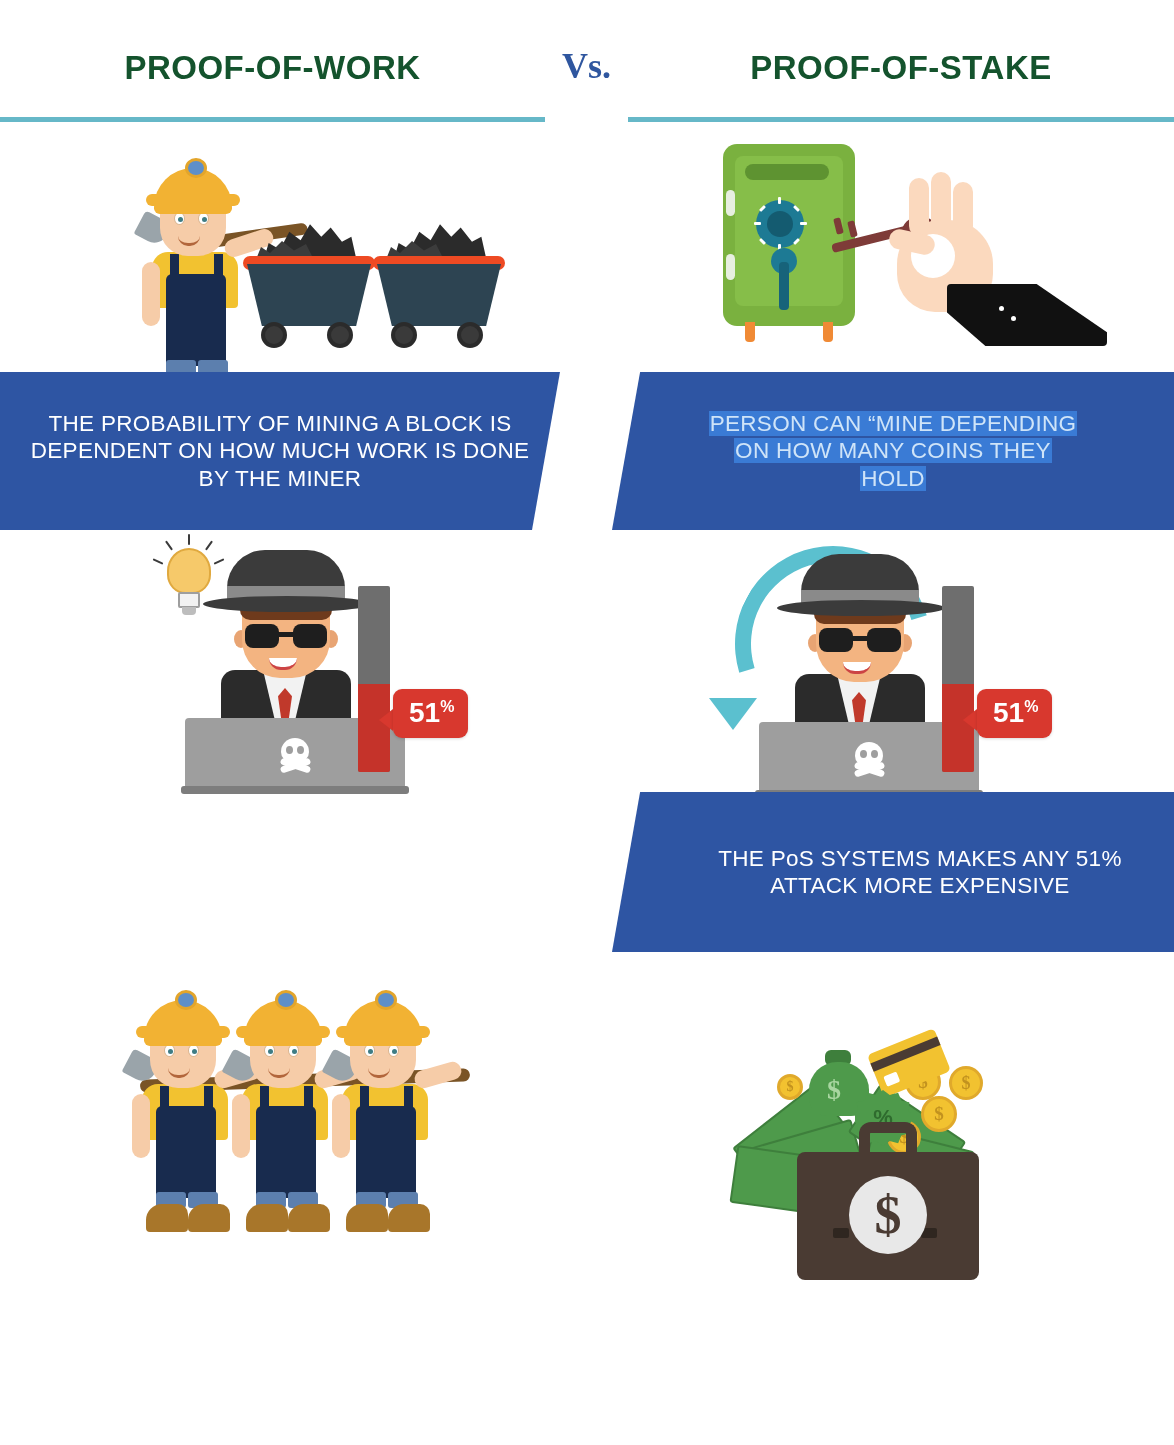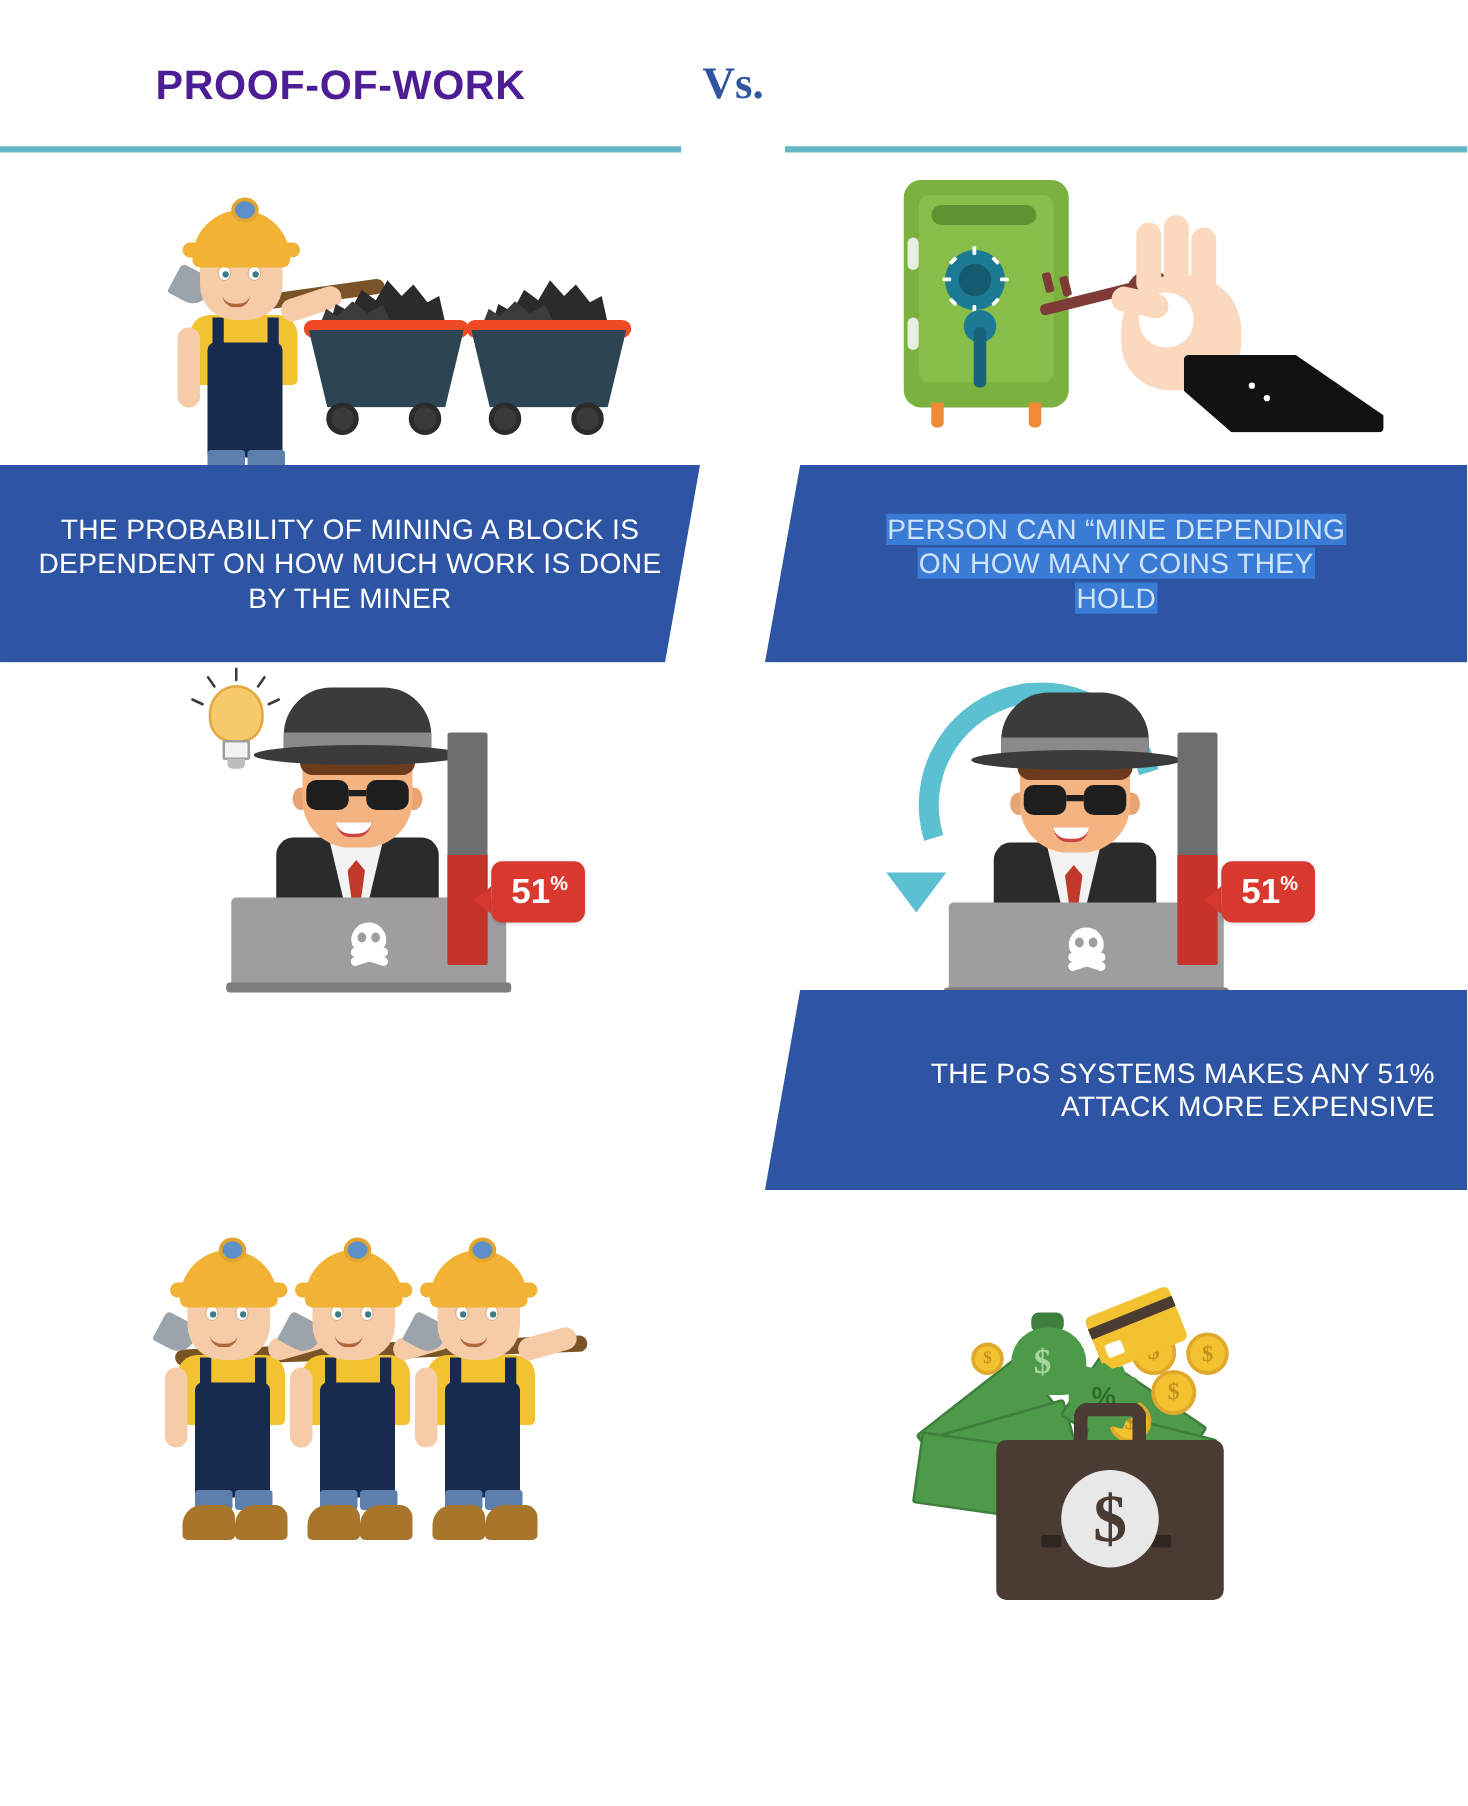--- a/index.html
+++ b/index.html
@@ -9,21 +9,21 @@
     font-family: "Liberation Sans", sans-serif;
     overflow: hidden;
   }
   .page { position: relative; width: 1174px; height: 1445px; background:#fff; }
 
   
   .header { position: relative; height: 122px; }
   .hdr-title {
     position: absolute; top: 68px; transform: translateY(-50%);
     font-weight: bold; font-size: 33px; letter-spacing: 0.5px;
-    color: #4c1d95; white-space: nowrap;
+    color: #14532d; white-space: nowrap;
     font-family: "Liberation Sans", sans-serif;
   }
   .hdr-left  { left: 0; width: 545px; text-align: center; }
   .hdr-right { left: 628px; width: 546px; text-align: center; }
   .hdr-vs {
     position: absolute; top: 66px; transform: translateY(-50%);
     left: 545px; width: 83px; text-align: center;
     font-weight: bold; font-size: 36px; color: #2F569F;
     font-family: "Liberation Serif", serif; font-style: normal;
   }
@@ -52,21 +52,21 @@
     left: 0; width: 560px;
     clip-path: polygon(0 0, 100% 0, 95% 100%, 0 100%);
     justify-content: center;
   }
   .banner-right {
     left: 25px; width: 562px;
     clip-path: polygon(5% 0, 100% 0, 100% 100%, 0 100%);
   }
   .banner-txt { padding: 0 26px; width: 100%; }
   .center { text-align: center; }
-  .leftal { text-align: right; padding-left: 80px; }
+  .leftal { text-align: center; padding-left: 80px; }
   .sel mark {
     background: #3A7BD5; color: #cfe4f8; padding: 0 1px;
     -webkit-box-decoration-break: clone; box-decoration-break: clone;
   }
   .sel { color:#cfe4f8; }
 
   
   .abs { position: absolute; }
 
   
@@ -253,20 +253,21 @@
   .shadow-ellipse{ position:absolute; background:#ECECEC; border-radius:50%; }
 </style>
 </head>
 <body>
 
 <div class="page">
 
   <div class="header">
     <div class="hdr-title hdr-left">PROOF-OF-WORK</div>
     <div class="hdr-vs">Vs.</div>
+    <div class="hdr-title hdr-right">PROOF-OF-STAKE</div>
     <div class="hdr-rule rule-left"></div>
     <div class="hdr-rule rule-right"></div>
   </div>
 
   <div class="row" style="height:410px;">
 
     <div class="panel panel-left" style="height:410px;">
       <div class="art" style="height:250px;">
 
         <div class="miner" style="left:140px; top:32px;">

